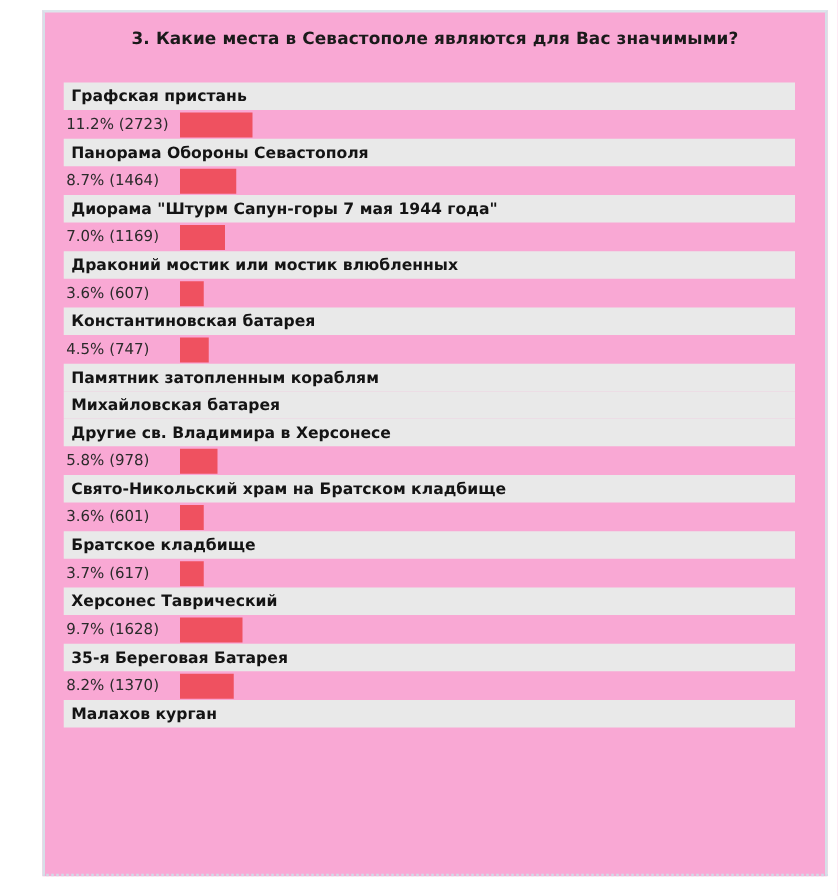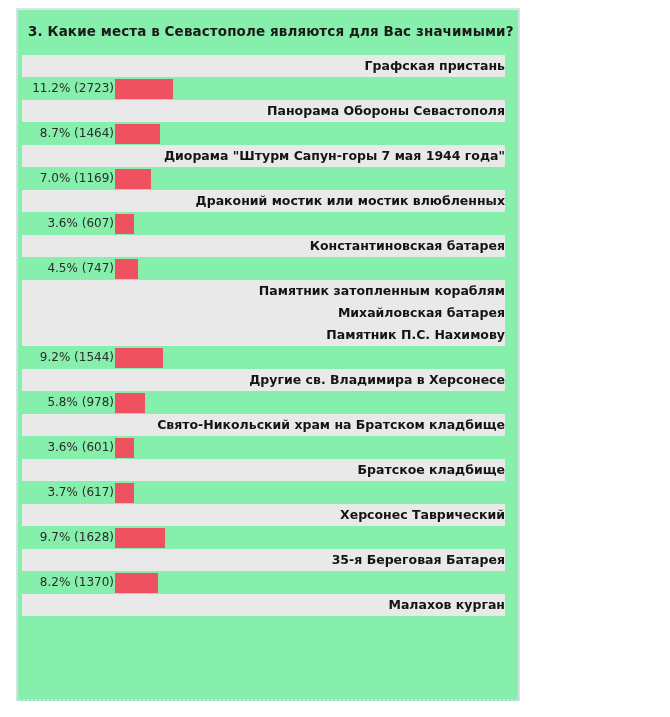--- a/index.html
+++ b/index.html
@@ -7,48 +7,47 @@
     margin: 0;
     padding: 0;
     width: 670px;
     height: 717px;
     background: #ffffff;
     font-family: "DejaVu Sans", "Liberation Sans", sans-serif;
   }
 
   #poll-frame {
     position: absolute;
-    left: 16px;
+    left: 34px;
     top: 8px;
-    width: 504px;
+    width: 628px;
     height: 693px;
-    background: #86efac;
+    background: #f9a8d4;
     border-left: 2px solid #d6e0e8;
     border-top: 2px solid #dde5ec;
     border-right: 2px solid #d6e0e8;
     border-bottom: 2px dotted #cfdce6;
     overflow: hidden;
   }
 
   #poll-title {
     margin: 0;
     padding: 13px 10px 12px 10px;
     text-align: center;
     font-size: 13.5px;
     font-weight: bold;
     color: #1a1a1a;
     letter-spacing: 0.1px;
     white-space: nowrap;
   }
 
   .poll-list {
-    margin: 4px;
+    margin: 15px;
     padding: 0;
     list-style: none;
-    text-align: right;
   }
 
   .poll-row {
     position: relative;
   }
 
   .option-label {
     display: block;
     background: #e9e9e9;
     height: 22px;
@@ -148,29 +147,20 @@
           </div>
         </div>
       </li>
       <li class="poll-row">
         <div class="option-label">Памятник затопленным кораблям</div>
       </li>
       <li class="poll-row">
         <div class="option-label">Михайловская батарея</div>
       </li>
       <li class="poll-row">
-        <div class="option-label">Памятник П.С. Нахимову</div>
-        <div class="option-result">
-          <span class="result-text">9.2% (1544)</span>
-          <div class="bar-track">
-            <div class="bar-fill" style="width: 47.8px; background: rgb(239, 81, 96);"></div>
-          </div>
-        </div>
-      </li>
-      <li class="poll-row">
         <div class="option-label">Другие св. Владимира в Херсонесе</div>
         <div class="option-result">
           <span class="result-text">5.8% (978)</span>
           <div class="bar-track">
             <div class="bar-fill" style="width: 30.2px; background: rgb(239, 81, 96);"></div>
           </div>
         </div>
       </li>
       <li class="poll-row">
         <div class="option-label">Свято-Никольский храм на Братском кладбище</div>

